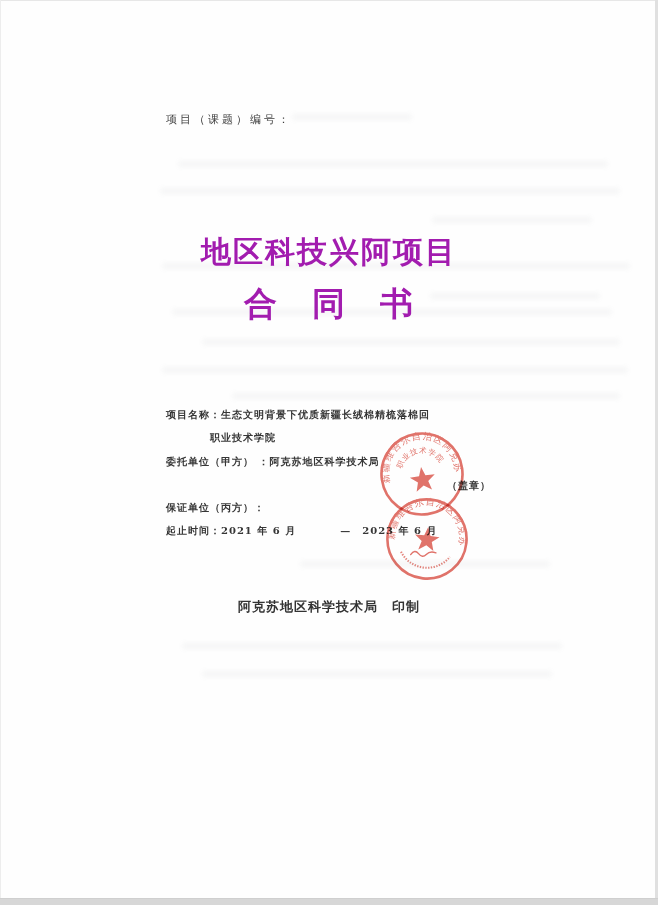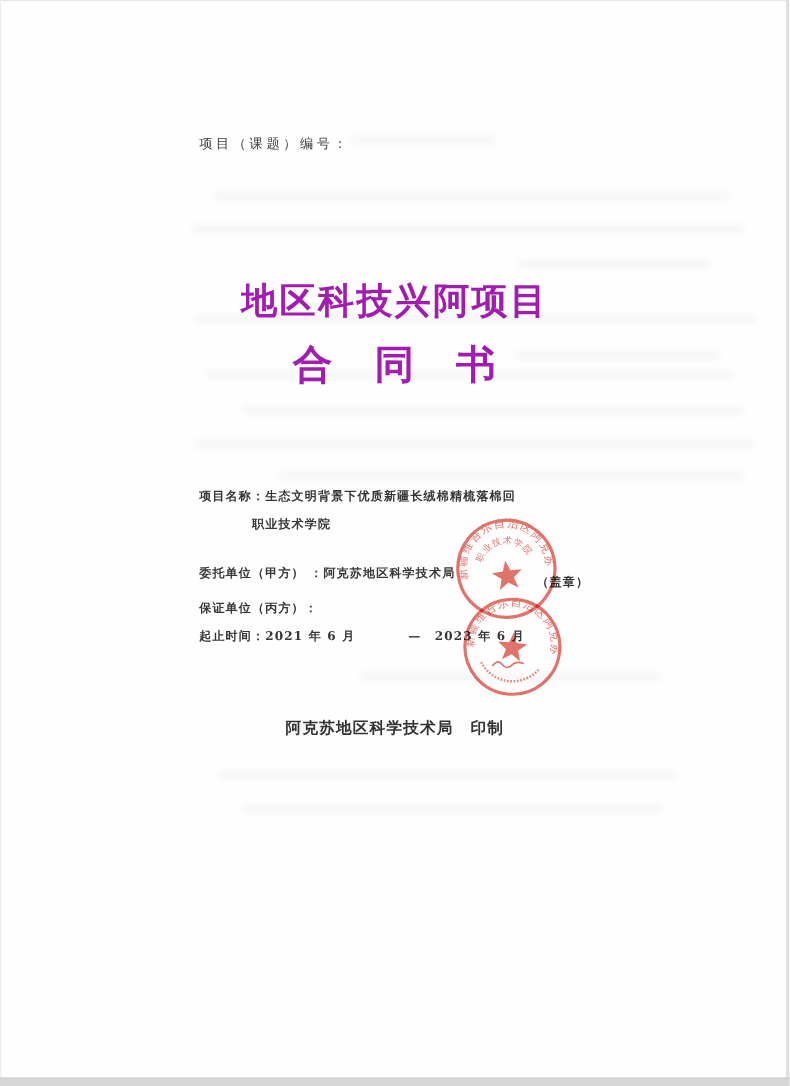--- a/index.html
+++ b/index.html
@@ -31,21 +31,21 @@
   .title-line1{font-size:30px;letter-spacing:2px;line-height:32px;}
   .title-line2{font-size:33px;letter-spacing:1px;line-height:32px;margin-top:20px;}
 
   .field{
     position:absolute;left:166px;
     font-size:10px;font-weight:bold;letter-spacing:1px;
     color:#363636;line-height:18px;white-space:pre;
   }
   .f-name1{top:406px;}
   .f-name2{top:429px;left:210px;}
-  .f-client{top:470px;}
+  .f-client{top:453px;}
   .f-undertaker{top:476px;}
   .f-guarantor{top:499px;text-align:center;}
   .f-guarantor-seal{top:477px;left:447px;}
   .f-duration{top:522px;}
 
   .footer-line{
     position:absolute;left:0;right:0;top:598px;text-align:center;
     font-family:Liberation Mono, monospace;
     font-size:13px;font-weight:bold;letter-spacing:1px;color:#333;
   }

